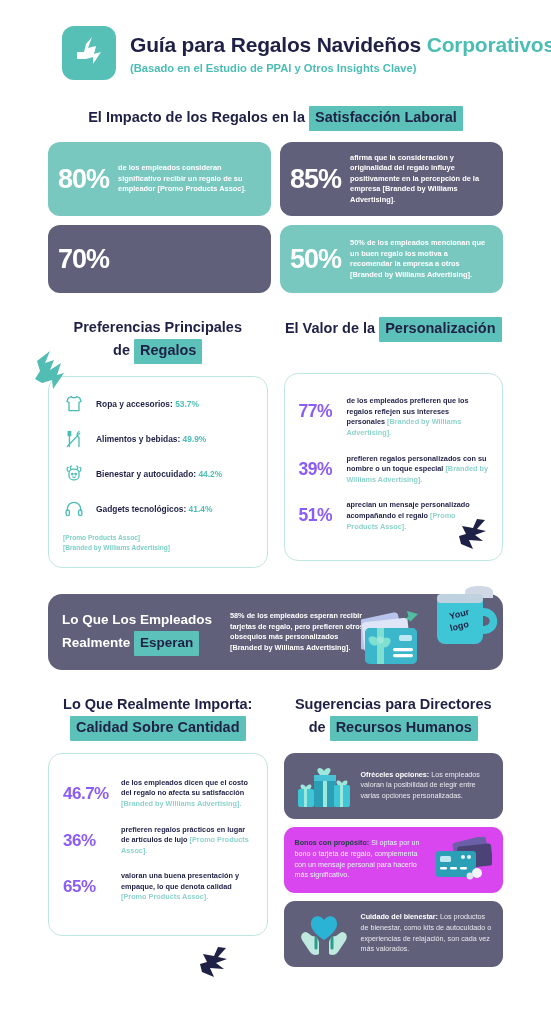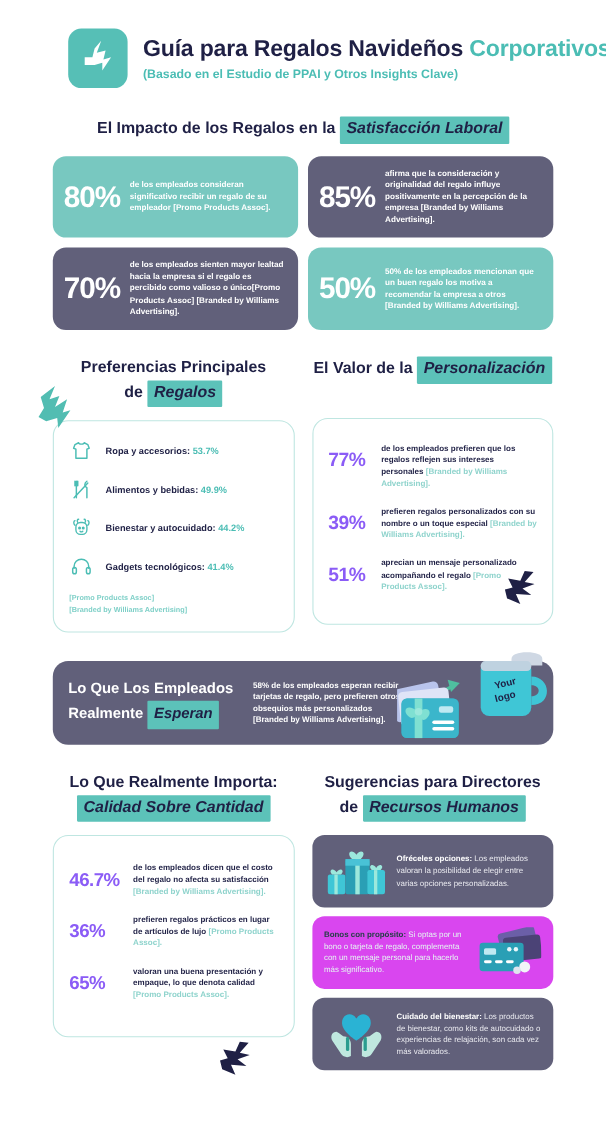--- a/index.html
+++ b/index.html
@@ -57,21 +57,20 @@
     color: #1f2045;
     text-align: center;
     line-height: 1.5;
   }
   .hl {
     background: #5cc2b9;
     color: #1f2045;
     padding: 1px 6px 2px 6px;
     border-radius: 1px;
     display: inline-block;
-    font-style: italic;
   }
 
   .h-impact { margin: 26px 0 11px 0; text-align: center; }
 
   
   .stats-grid {
     display: grid;
     grid-template-columns: 1fr 1fr;
     gap: 9px;
     padding: 0 48px;
@@ -258,21 +257,20 @@
     <div class="stat-card teal">
       <div class="stat-big">80%</div>
       <div class="stat-txt">de los empleados consideran significativo recibir un regalo de su empleador [Promo Products Assoc].</div>
     </div>
     <div class="stat-card slate">
       <div class="stat-big">85%</div>
       <div class="stat-txt">afirma que la consideración y originalidad del regalo influye positivamente en la percepción de la empresa [Branded by Williams Advertising].</div>
     </div>
     <div class="stat-card slate">
       <div class="stat-big">70%</div>
-      <div class="stat-txt">de los empleados sienten mayor lealtad hacia la empresa si el regalo es percibido como valioso o único[Promo Products Assoc] [Branded by Williams Advertising].</div>
     </div>
     <div class="stat-card teal">
       <div class="stat-big">50%</div>
       <div class="stat-txt">50% de los empleados mencionan que un buen regalo los motiva a recomendar la empresa a otros [Branded by Williams Advertising].</div>
     </div>
   </div>
 
   <div class="two-col">
 
     <div class="col">

